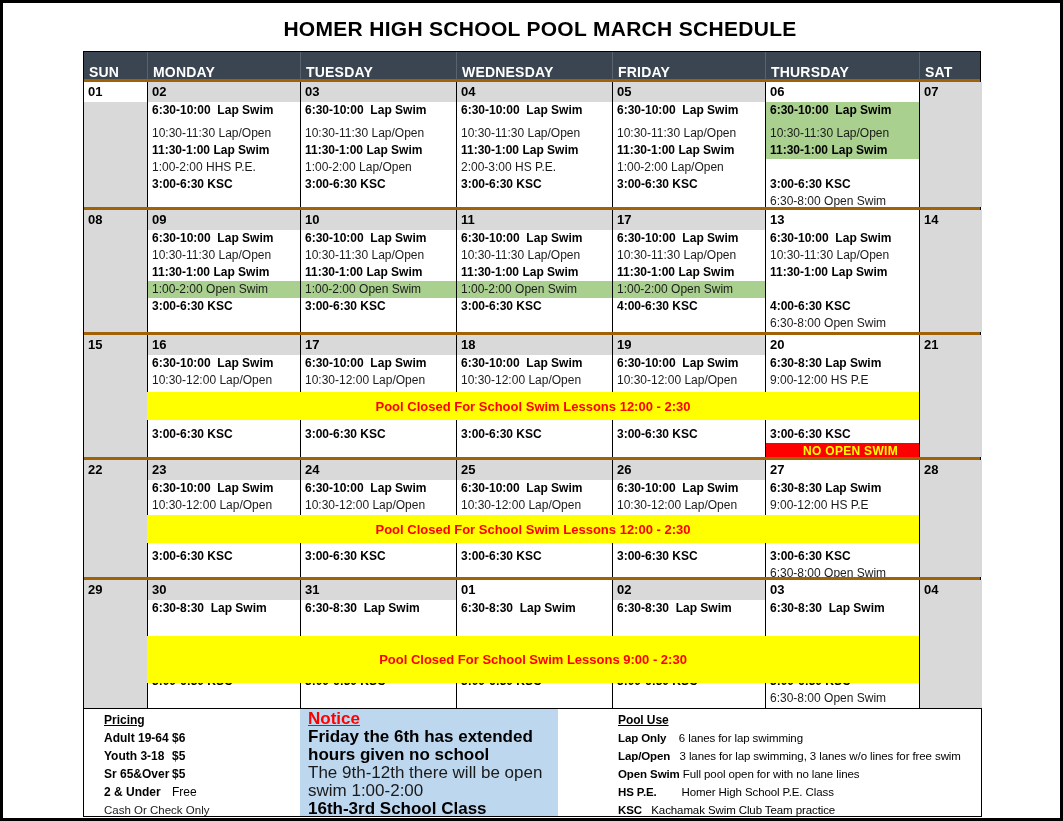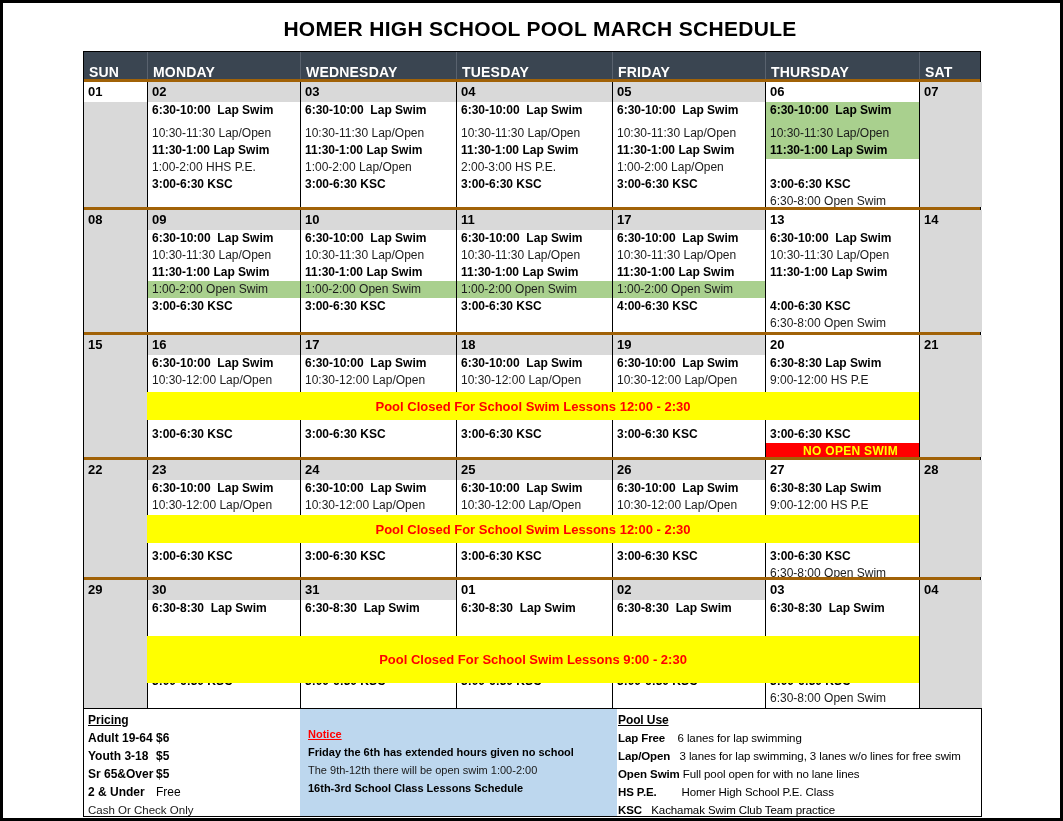--- a/index.html
+++ b/index.html
@@ -35,24 +35,24 @@
   .w5 .spacer{height:56px}
   .banner{position:absolute;left:63px;width:772px;background:var(--c-yellow);color:var(--c-red);
           font-weight:bold;font-size:13px;display:flex;align-items:center;justify-content:center;z-index:2}
   .w3 .banner{top:57px;height:28px}
   .w4 .banner{top:55px;height:28px}
   .w5 .banner{top:56px;height:47px}
   .ln.noswim{background:var(--c-red);color:var(--c-yellow);font-weight:bold;text-align:center;
              padding-left:16px;height:17px;letter-spacing:.3px}
   .footer{position:absolute;left:80px;top:705px;width:899px;height:109px;border:1px solid #000;background:#fff}
   .fblock{position:absolute;top:2px;font-size:12px;line-height:18px}
-  .pricing{left:4px}
+  .pricing{left:20px}
   .fhead{font-weight:bold;text-decoration:underline}
-  .notice{position:absolute;left:216px;top:0;width:317px;height:107px;background:var(--c-blue);
-          padding:16px 8px;font-size:11px;line-height:18px}
+  .notice{position:absolute;left:216px;top:0;width:258px;height:107px;background:var(--c-blue);
+          padding:1px 8px;font-size:17px;line-height:18px}
   .notice .fhead{color:var(--c-red)}
   .nline{color:#1a1a1a}
   .nline.b{font-weight:bold;color:#000}
   .pooluse{left:534px;font-size:11.5px;letter-spacing:-.1px}
   .prow .plabel{display:inline-block;min-width:68px;font-weight:bold}
   .prow .pval{font-weight:bold}
   .prow .pval.reg{font-weight:normal}
   .pnote{font-weight:normal;font-size:11.5px;color:#1a1a1a}
   .purow{white-space:pre}
   .purow .term{font-weight:bold}
@@ -60,22 +60,22 @@
 </head>
 <body>
 
 <div class="page">
   <div class="title">HOMER HIGH SCHOOL POOL MARCH SCHEDULE</div>
 
   <div class="cal">
       <div class="hrow">
         <div class="hcell">SUN</div>
         <div class="hcell">MONDAY</div>
+        <div class="hcell">TUESDAY</div>
         <div class="hcell">WEDNESDAY</div>
-        <div class="hcell">TUESDAY</div>
         <div class="hcell">FRIDAY</div>
         <div class="hcell">THURSDAY</div>
         <div class="hcell">SAT</div>
       </div>
       <div class="week w1">
         <div class="cell off">
           <div class="num white">01</div>
         </div>
         <div class="cell">
           <div class="num gray">02</div>
@@ -318,21 +318,21 @@
       <div class="fhead">Notice</div>
       <div>
           <div class="nline b">Friday the 6th has extended hours given no school</div>
           <div class="nline">The 9th-12th there will be open swim 1:00-2:00</div>
           <div class="nline b">16th-3rd School Class Lessons Schedule</div>
         </div>
     </div>
     <div class="fblock pooluse">
       <div class="fhead" style="font-size:12px">Pool Use</div>
       <div>
-          <div class="purow"><span class="term">Lap Free</span><span>    6 lanes for lap swimming</span></div>
+          <div class="purow"><span class="term">Lap Only</span><span>    6 lanes for lap swimming</span></div>
           <div class="purow"><span class="term">Lap/Open</span><span>   3 lanes for lap swimming, 3 lanes w/o lines for free swim</span></div>
           <div class="purow"><span class="term">Open Swim</span><span> Full pool open for with no lane lines</span></div>
           <div class="purow"><span class="term">HS P.E.</span><span>        Homer High School P.E. Class</span></div>
           <div class="purow"><span class="term">KSC</span><span>   Kachamak Swim Club Team practice</span></div>
         </div>
     </div>
   </div>
 </div>
 
 </body></html>

